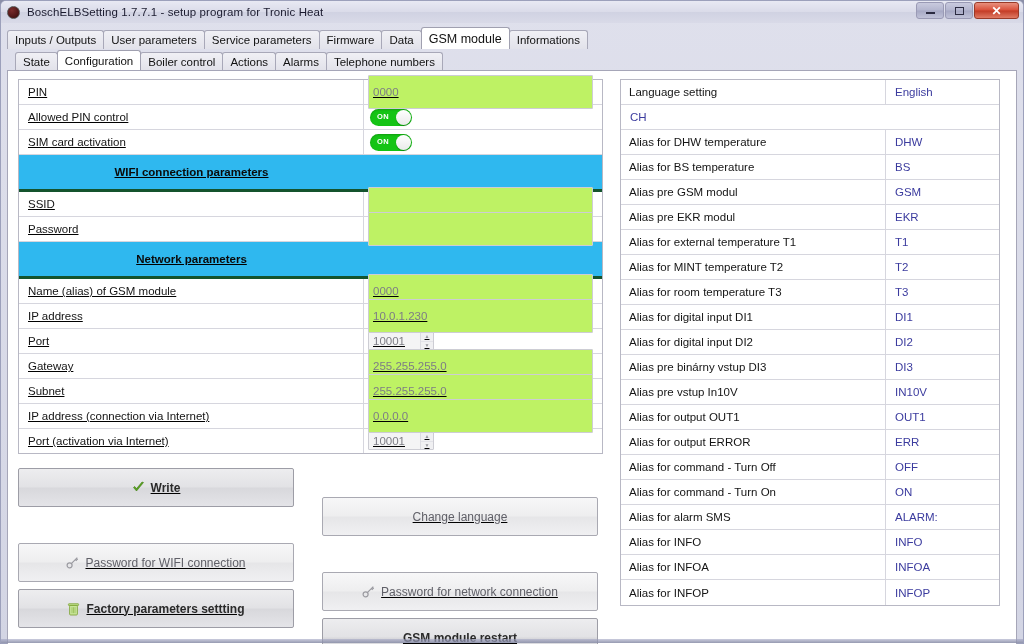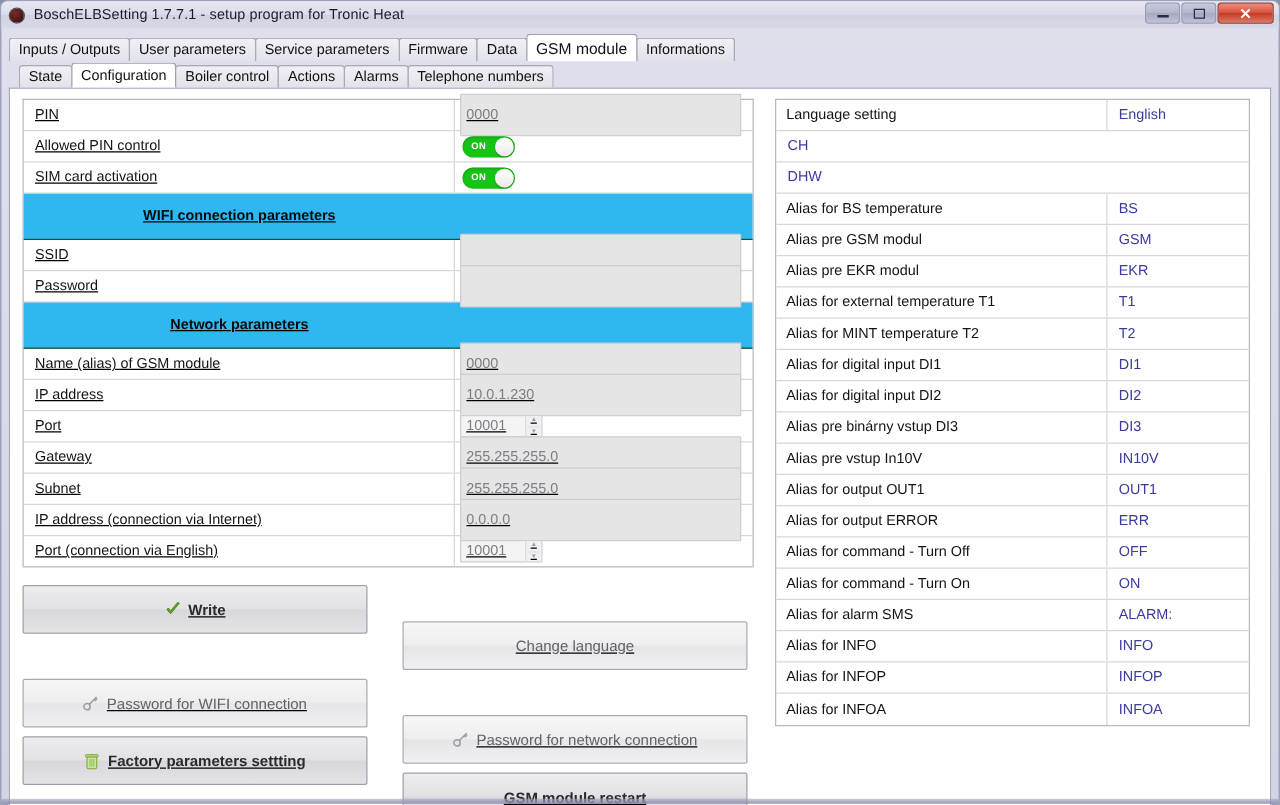--- a/index.html
+++ b/index.html
@@ -158,37 +158,37 @@
     height: 100%;
     display: flex;
     align-items: center;
     padding-left: 4px;
   }
   .secrow {
     display: flex;
     height: 37px;
     align-items: center;
     background: #2fb8ef;
-    border-bottom: 1px solid #14532d;
+    border-bottom: 3px solid #14532d;
   }
   .sechead {
     width: 345px; flex: 0 0 345px;
     text-align: center;
     font-size: 11.5px;
     font-weight: bold;
     color: #0a0a0a;
   }
   .secfill { flex: 1 1 auto; height: 100%; }
 
   
   .tinput {
     width: 218px;
     height: 28px;
     border: 1px solid #cdcdd4;
-    background: #e5e5e5;
+    background: #bef264;
     font-size: 11.5px;
     color: #7d7d85;
     padding: 16px 4px;
     line-height: 16px;
     font-family: "Liberation Sans", sans-serif;
     border-radius: 1px;
   }
   .tinput.wide { width: 225px; }
   .spin {
     display: flex;
@@ -477,21 +477,21 @@
               <input type="text" class="tinput wide" readonly="readonly" value="255.255.255.0" style="">
             </div>
           </div>
           <div class="prow">
             <div class="plabel">IP address (connection via Internet)</div>
             <div class="pval">
               <input type="text" class="tinput wide" readonly="readonly" value="0.0.0.0" style="">
             </div>
           </div>
           <div class="prow">
-            <div class="plabel">Port (connection via English)</div>
+            <div class="plabel">Port (activation via Internet)</div>
             <div class="pval">
               <div class="spin">
                 <div class="sv">10001</div>
                 <div class="sb">
                   <i>▲</i>
                   <i>▼</i>
                 </div>
               </div>
             </div>
           </div>
@@ -550,20 +550,21 @@
     <div class="right-pane">
       <div class="atable" id="rtable">
           <div class="arow">
             <div class="alabel">Language setting</div>
             <div class="aval">English</div>
           </div>
           <div class="arow">
             <div class="aval">CH</div>
           </div>
           <div class="arow">
+            <div class="alabel">Alias for DHW temperature</div>
             <div class="aval">DHW</div>
           </div>
           <div class="arow">
             <div class="alabel">Alias for BS temperature</div>
             <div class="aval">BS</div>
           </div>
           <div class="arow">
             <div class="alabel">Alias pre GSM modul</div>
             <div class="aval">GSM</div>
           </div>
@@ -573,20 +574,24 @@
           </div>
           <div class="arow">
             <div class="alabel">Alias for external temperature T1</div>
             <div class="aval">T1</div>
           </div>
           <div class="arow">
             <div class="alabel">Alias for MINT temperature T2</div>
             <div class="aval">T2</div>
           </div>
           <div class="arow">
+            <div class="alabel">Alias for room temperature T3</div>
+            <div class="aval">T3</div>
+          </div>
+          <div class="arow">
             <div class="alabel">Alias for digital input DI1</div>
             <div class="aval">DI1</div>
           </div>
           <div class="arow">
             <div class="alabel">Alias for digital input DI2</div>
             <div class="aval">DI2</div>
           </div>
           <div class="arow">
             <div class="alabel">Alias pre binárny vstup DI3</div>
             <div class="aval">DI3</div>
@@ -613,26 +618,26 @@
           </div>
           <div class="arow">
             <div class="alabel">Alias for alarm SMS</div>
             <div class="aval">ALARM:</div>
           </div>
           <div class="arow">
             <div class="alabel">Alias for INFO</div>
             <div class="aval">INFO</div>
           </div>
           <div class="arow">
+            <div class="alabel">Alias for INFOA</div>
+            <div class="aval">INFOA</div>
+          </div>
+          <div class="arow">
             <div class="alabel">Alias for INFOP</div>
             <div class="aval">INFOP</div>
-          </div>
-          <div class="arow">
-            <div class="alabel">Alias for INFOA</div>
-            <div class="aval">INFOA</div>
           </div>
         </div>
     </div>
   </div>
 
   <div class="statusbar">
     <div class="sb-leds">
       <div class="led"></div>
       <div class="led"></div>
     </div>

